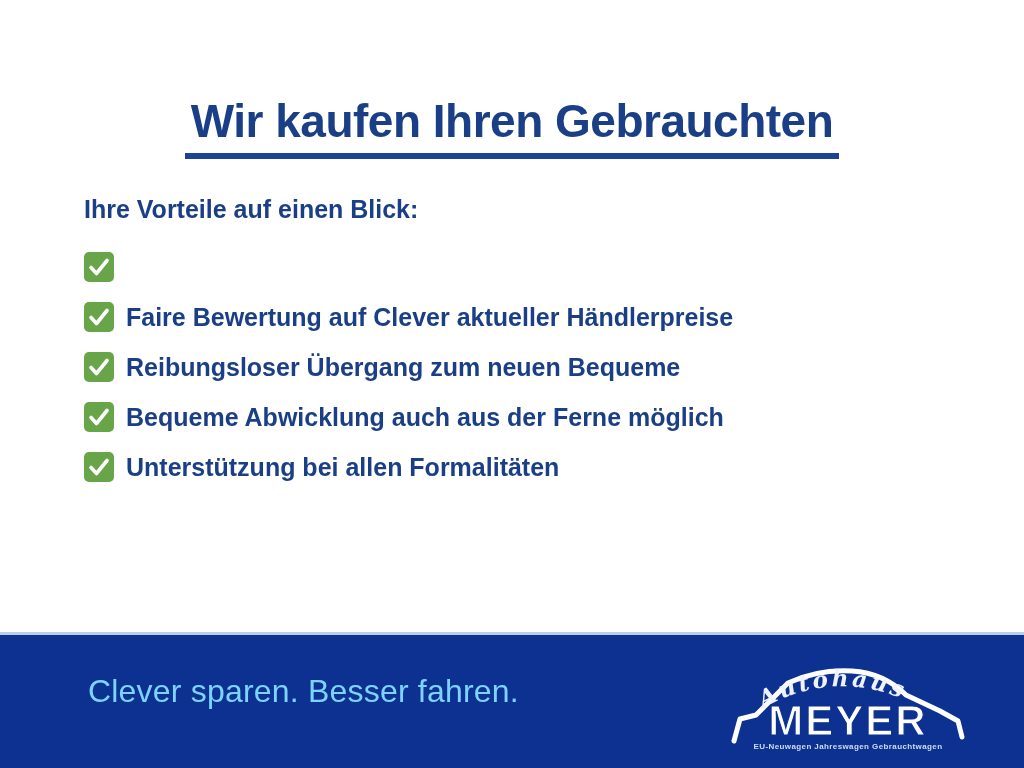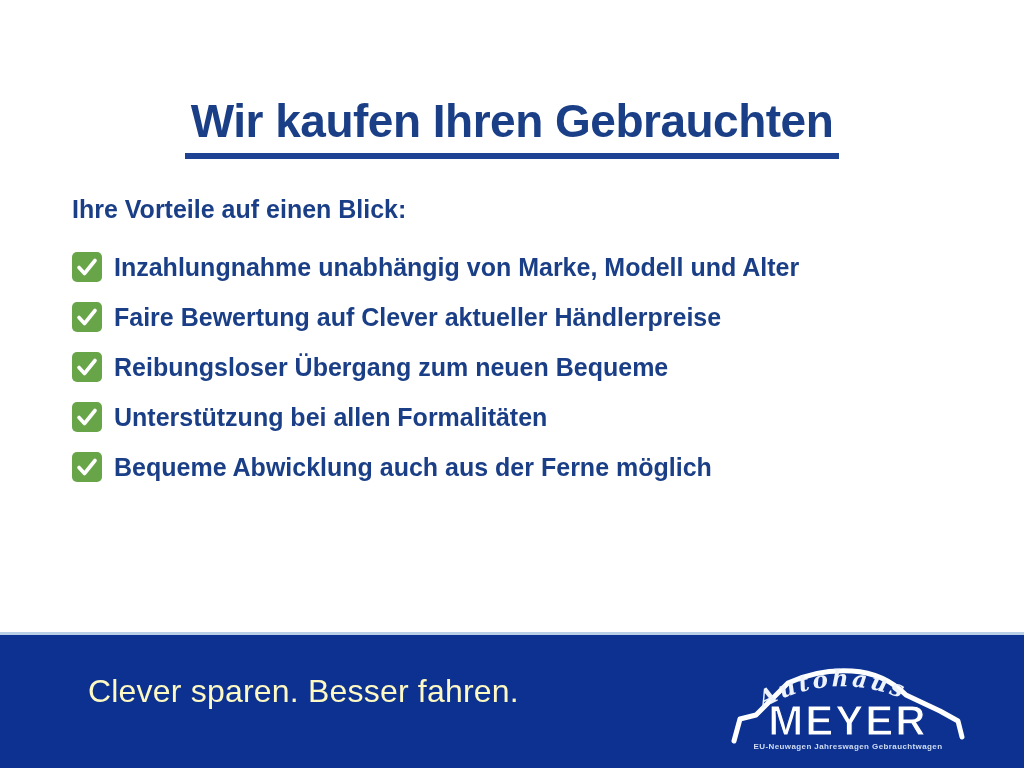--- a/index.html
+++ b/index.html
@@ -39,21 +39,21 @@
     letter-spacing: -0.5px;
     line-height: 1.05;
     white-space: nowrap;
     padding: 0 6px 8px 6px;
     border-bottom: 6px solid #1d4392;
   }
 
   
   .benefits {
     position: absolute;
-    left: 72px;
+    left: 84px;
     top: 194px;
     width: 900px;
   }
   .benefits-title {
     font-size: 25px;
     font-weight: bold;
     color: #1b3f87;
     line-height: 1.2;
     margin: 0 0 18px 0;
     white-space: nowrap;
@@ -105,21 +105,21 @@
     height: 136px;
     background: #0c3190;
     border-top: 3px solid #b9cfe8;
   }
   .tagline {
     position: absolute;
     left: 88px;
     top: 38px;
     font-size: 32px;
     font-weight: normal;
-    color: #fef9c3;
+    color: #7dd3fc;
     letter-spacing: 0.2px;
     white-space: nowrap;
   }
 
   
   .logo {
     position: absolute;
     left: 726px;
     top: 14px;
     width: 245px;
@@ -167,21 +167,20 @@
   <div class="benefits">
     <div class="benefits-title">Ihre Vorteile auf einen Blick:</div>
 
     <ul class="benefit-list">
       <li class="benefit-item">
         <span class="check-icon">
           <svg viewBox="0 0 30 30" aria-hidden="true">
             <path d="M7 15.5 L12.5 21.5 L23 8.5" fill="none" stroke="#ffffff" stroke-width="3.6" stroke-linecap="round" stroke-linejoin="round"></path>
           </svg>
         </span>
-        <span class="benefit-text">Inzahlungnahme unabhängig von Marke, Modell und Alter</span>
       </li>
 
       <li class="benefit-item">
         <span class="check-icon">
           <svg viewBox="0 0 30 30" aria-hidden="true">
             <path d="M7 15.5 L12.5 21.5 L23 8.5" fill="none" stroke="#ffffff" stroke-width="3.6" stroke-linecap="round" stroke-linejoin="round"></path>
           </svg>
         </span>
         <span class="benefit-text">Faire Bewertung auf Clever aktueller Händlerpreise</span>
       </li>
@@ -194,30 +193,30 @@
         </span>
         <span class="benefit-text">Reibungsloser Übergang zum neuen Bequeme</span>
       </li>
 
       <li class="benefit-item">
         <span class="check-icon">
           <svg viewBox="0 0 30 30" aria-hidden="true">
             <path d="M7 15.5 L12.5 21.5 L23 8.5" fill="none" stroke="#ffffff" stroke-width="3.6" stroke-linecap="round" stroke-linejoin="round"></path>
           </svg>
         </span>
+        <span class="benefit-text">Bequeme Abwicklung auch aus der Ferne möglich</span>
+      </li>
+
+      <li class="benefit-item">
+        <span class="check-icon">
+          <svg viewBox="0 0 30 30" aria-hidden="true">
+            <path d="M7 15.5 L12.5 21.5 L23 8.5" fill="none" stroke="#ffffff" stroke-width="3.6" stroke-linecap="round" stroke-linejoin="round"></path>
+          </svg>
+        </span>
         <span class="benefit-text">Unterstützung bei allen Formalitäten</span>
-      </li>
-
-      <li class="benefit-item">
-        <span class="check-icon">
-          <svg viewBox="0 0 30 30" aria-hidden="true">
-            <path d="M7 15.5 L12.5 21.5 L23 8.5" fill="none" stroke="#ffffff" stroke-width="3.6" stroke-linecap="round" stroke-linejoin="round"></path>
-          </svg>
-        </span>
-        <span class="benefit-text">Bequeme Abwicklung auch aus der Ferne möglich</span>
       </li>
     </ul>
   </div>
 
   <div class="banner">
     <div class="tagline">Clever sparen. Besser fahren.</div>
 
     <div class="logo">
       <svg viewBox="0 0 245 108" aria-hidden="true">
 

